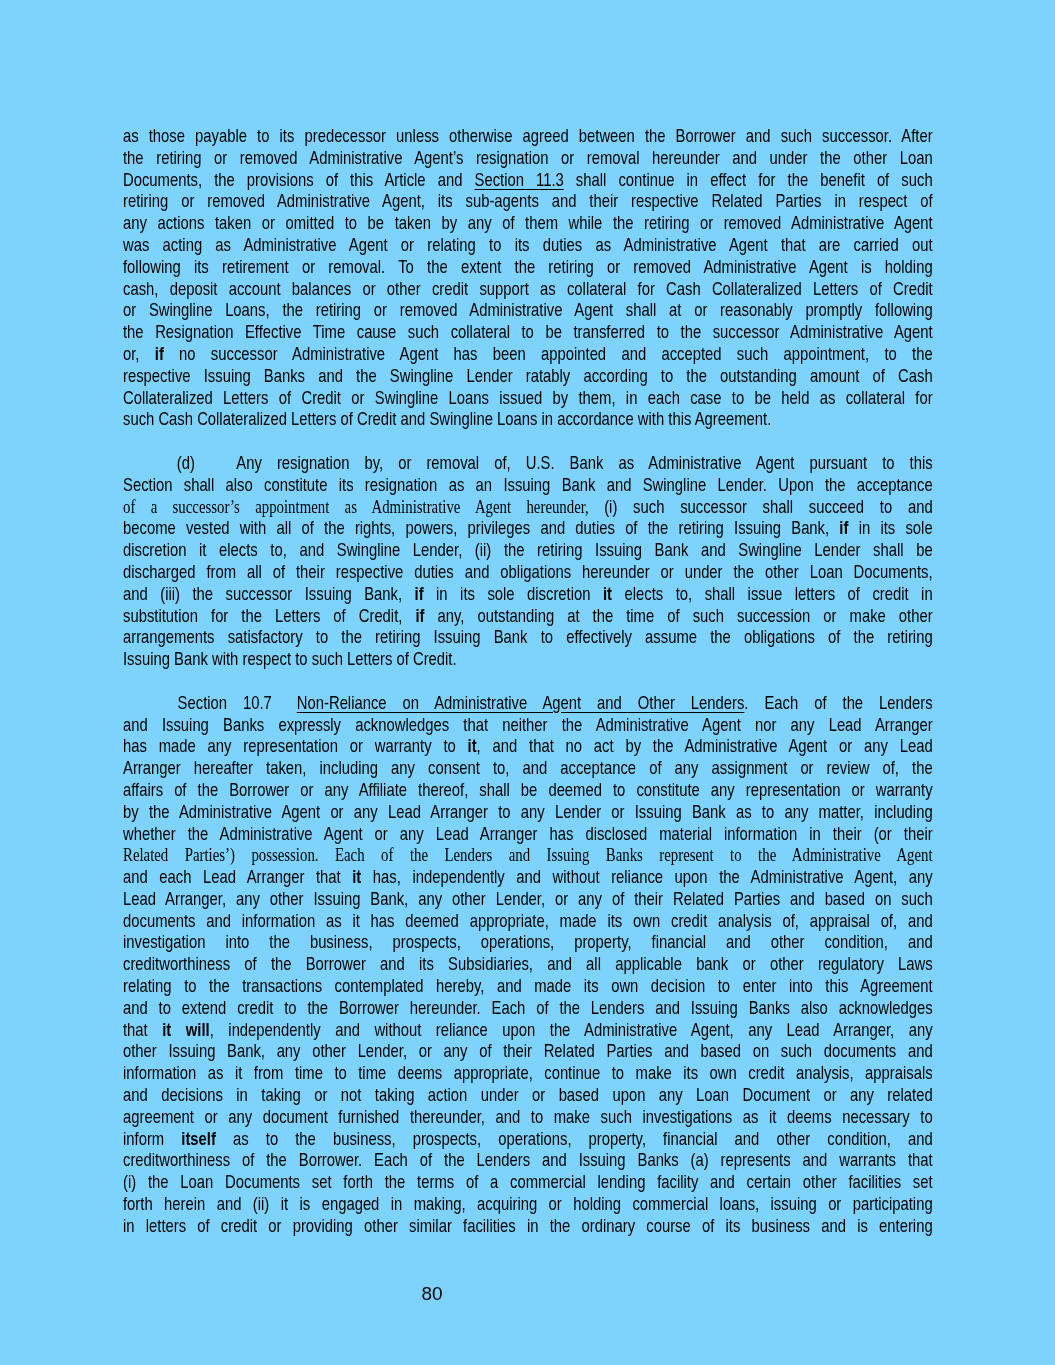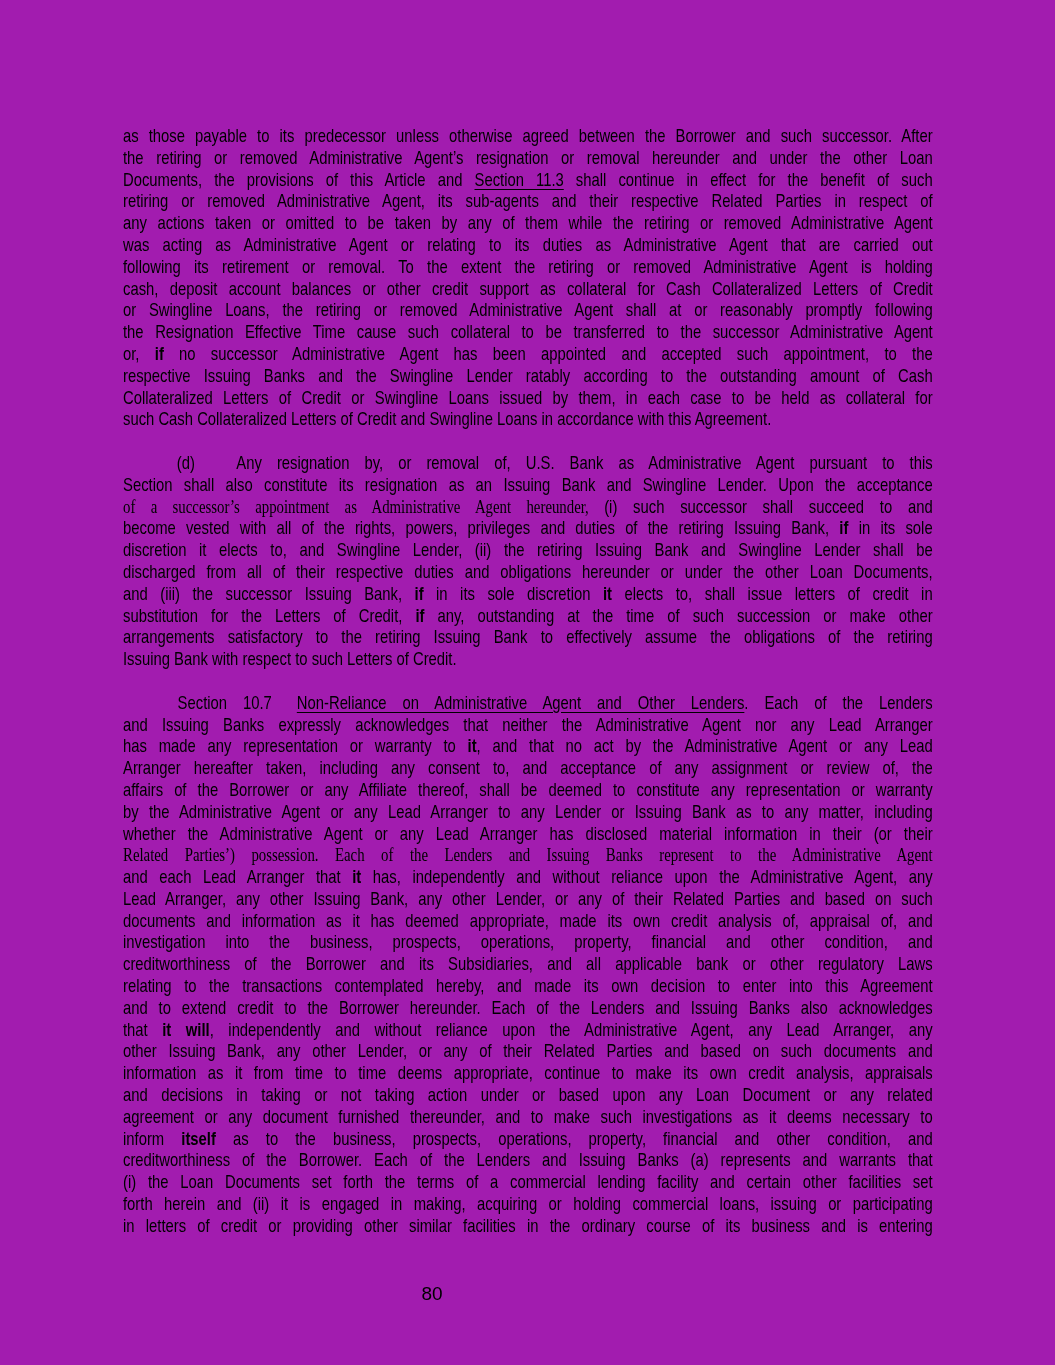--- a/index.html
+++ b/index.html
@@ -1,19 +1,19 @@
 <!DOCTYPE html>
 <html><head>
 <meta charset="utf-8">
 <style>
   html,body { margin:0; padding:0; background:#e8e8e8; }
   .page {
     position:relative;
     width:1055px; height:1365px;
-    background:#a21caf;
+    background:#7dd3fc;
     color:#000000;
     font-family:"Liberation Sans", sans-serif;
     overflow:hidden;
   }
   .text-block {
     position:absolute;
     left:123px; top:125px;
     width:1038px;
     transform:scaleX(0.78);
     transform-origin:0 0;

